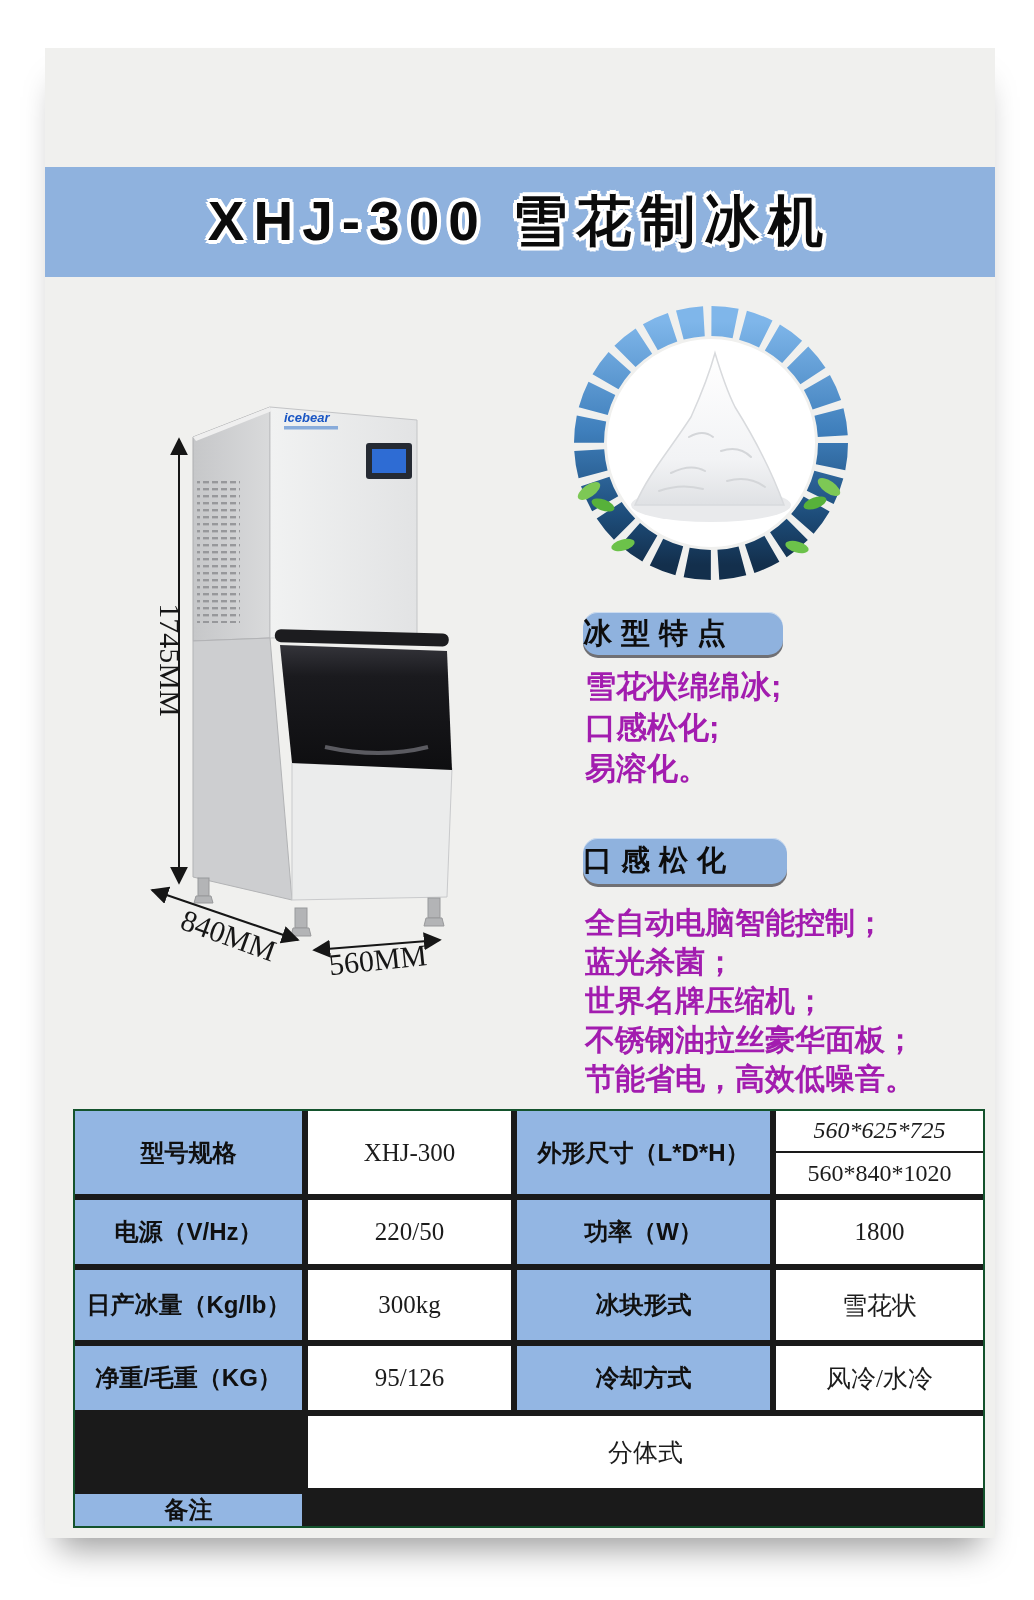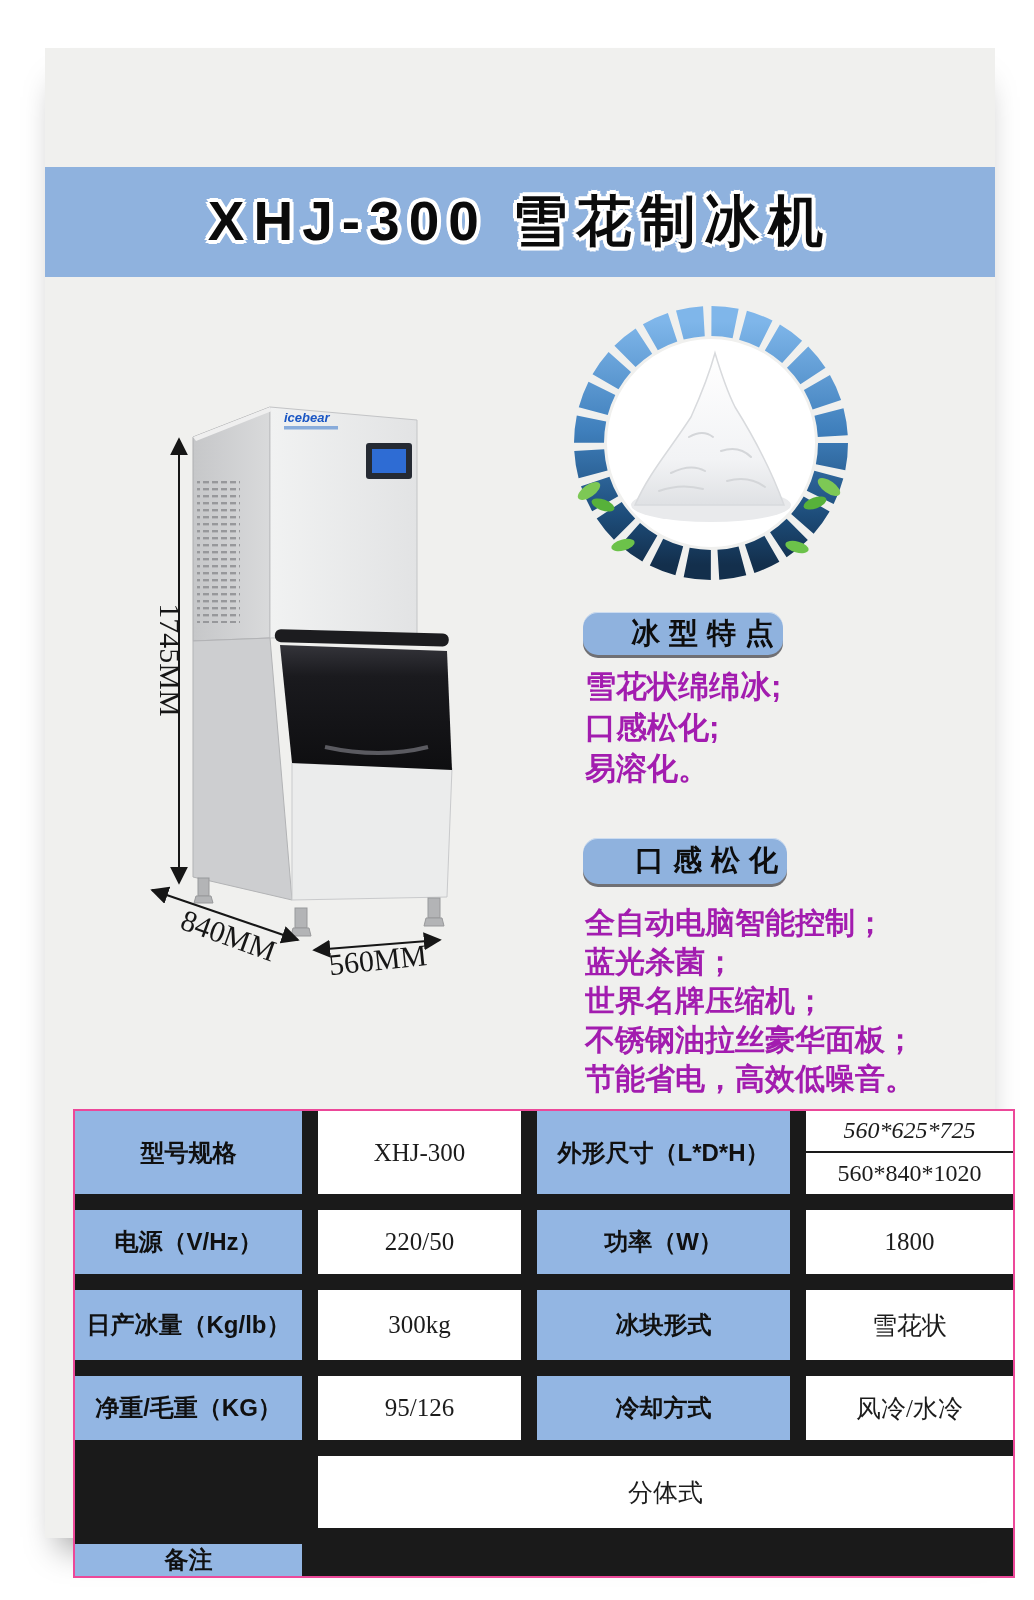--- a/index.html
+++ b/index.html
@@ -10,34 +10,34 @@
   .banner{position:absolute;left:0;top:119px;width:950px;height:110px;background:#8FB2DE;
           display:flex;align-items:center;justify-content:center;}
   .banner-title{font-size:55px;font-weight:900;color:#0b0b0b;letter-spacing:9px;white-space:nowrap;
       text-shadow:-3px -3px 0 #fff,3px -3px 0 #fff,-3px 3px 0 #fff,3px 3px 0 #fff,
                   0 -4px 0 #fff,0 4px 0 #fff,-4px 0 0 #fff,4px 0 0 #fff;}
   
   .machine-svg{position:absolute;left:95px;top:347px;width:340px;height:600px;}
   .ice-svg{position:absolute;left:521px;top:250px;width:290px;height:290px;}
   .dim-text{font-family:"Liberation Serif",serif;font-size:30px;fill:#161616;}
   
-  .pill{position:absolute;background:#8FB2DE;border-radius:15px;display:flex;align-items:center;justify-content:flex-end;
+  .pill{position:absolute;background:#8FB2DE;border-radius:15px;display:flex;align-items:center;justify-content:flex-start;
         font-weight:900;font-size:29px;color:#0d0d0d;letter-spacing:9px;
         box-shadow:0 3px 0 0 rgba(70,70,75,.75), inset 0 1px 0 rgba(255,255,255,.55);}
   .pill-ice{left:538px;top:564px;width:200px;height:43px;}
   .pill-machine{left:538px;top:790px;width:204px;height:46px;}
   .feature-lines{position:absolute;left:540px;font-weight:700;color:#a21caf;}
   .feature-lines.ice{top:618px;font-size:31px;line-height:41px;}
   .feature-lines.machine{top:855px;font-size:30px;line-height:39px;}
   .feature-lines div{white-space:nowrap;}
   
   .spec-table{position:absolute;left:28px;top:1061px;display:grid;
       grid-template-columns:227px 203px 253px 207px;
       grid-template-rows:83px 64px 70px 64px 72px;
-      gap:16px;border:2px solid #ec4899;background:#1a1a1a;}
+      gap:6px;border:2px solid #14532d;background:#1a1a1a;}
   .cell{display:flex;align-items:center;justify-content:center;text-align:center;}
   .th{background:#93B6E3;font-weight:900;font-size:24px;color:#101010;}
   .td{background:#ffffff;font-family:"Liberation Serif",serif;font-size:25px;color:#1c1c1c;}
   .split{background:#ffffff;display:grid;grid-template-rows:1fr 1fr;}
   .split > div{display:flex;align-items:center;justify-content:center;
       font-family:"Liberation Serif",serif;font-size:24px;color:#1c1c1c;}
   .split > div:first-child{border-bottom:2px solid #1a1a1a;font-style:italic;}
   .span3{grid-column:2/5;}
 </style>
 </head>

